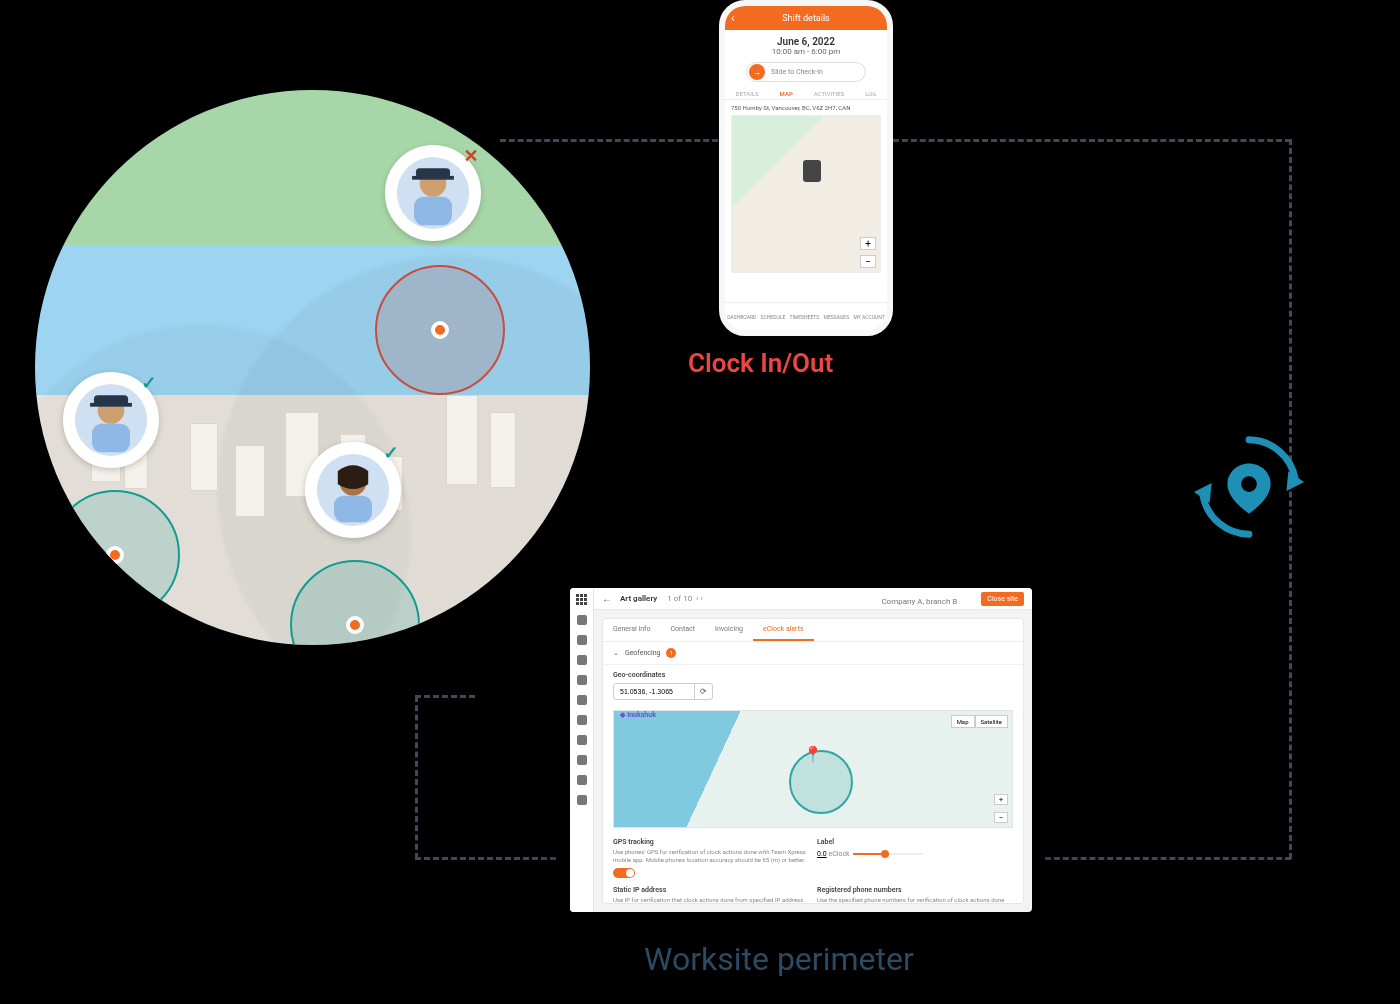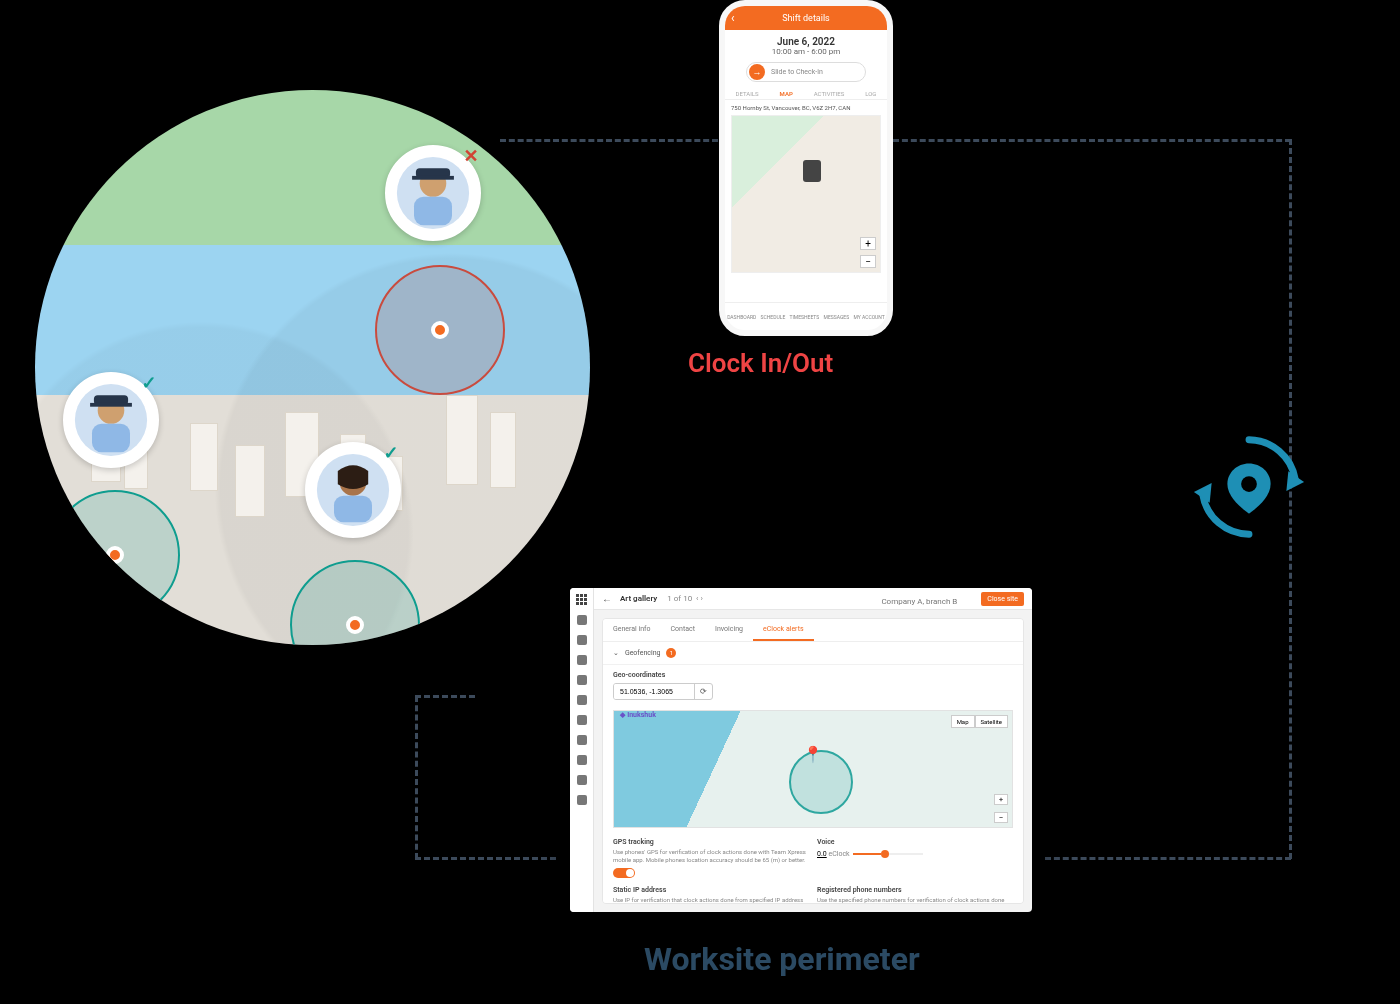--- a/index.html
+++ b/index.html
@@ -141,21 +141,21 @@
   .opt-title{font-weight:600;color:#444;margin-bottom:2px}
   .opt-desc{color:#888;font-size:6px;line-height:1.3}
   .toggle{display:inline-block;width:22px;height:10px;background:#f36b21;border-radius:10px;position:relative;vertical-align:middle;margin-right:4px}
   .toggle::after{content:"";position:absolute;top:1px;right:1px;width:8px;height:8px;background:#fff;border-radius:50%}
   .slider-line{display:inline-block;width:70px;height:2px;background:#eee;position:relative;vertical-align:middle}
   .slider-line::before{content:"";position:absolute;left:0;width:40%;height:2px;background:#f36b21}
   .slider-line::after{content:"";position:absolute;left:40%;top:-3px;width:8px;height:8px;border-radius:50%;background:#f36b21}
 
   .label-worksite{
     position:absolute;left:644px;top:940px;
-    color:#2b4a63;font-size:32px;font-weight:700;
+    color:#2b4a63;font-size:32px;font-weight:400;
   }
 
   .sync-icon{
     position:absolute;left:1190px;top:428px;
     width:118px;height:118px;
   }
 
   
   .dash{position:absolute;border:0;border-top:3px dashed #3c4a5b}
   .dash-v{border-top:none;border-left:3px dashed #3c4a5b}
@@ -339,21 +339,21 @@
           <div class="map-zoom" style="bottom:22px">+</div>
           <div class="map-zoom">−</div>
         </div>
         <div class="opt-grid">
           <div>
             <div class="opt-title">GPS tracking</div>
             <div class="opt-desc">Use phones' GPS for verification of clock actions done with Team Xpress mobile app. Mobile phones location accuracy should be 65 (m) or better.</div>
             <div style="margin-top:4px"><span class="toggle"></span></div>
           </div>
           <div>
-            <div class="opt-title">Voice</div>
+            <div class="opt-title">Label</div>
             <div style="margin-top:4px">
               <span style="text-decoration:underline">0.0</span>
               <span style="color:#888">eClock</span>
               &nbsp;<span class="slider-line"></span>
             </div>
           </div>
           <div>
             <div class="opt-title">Static IP address</div>
             <div class="opt-desc">Use IP for verification that clock actions done from specified IP address using Team Xpress app or Web Clock kiosk.</div>
 

